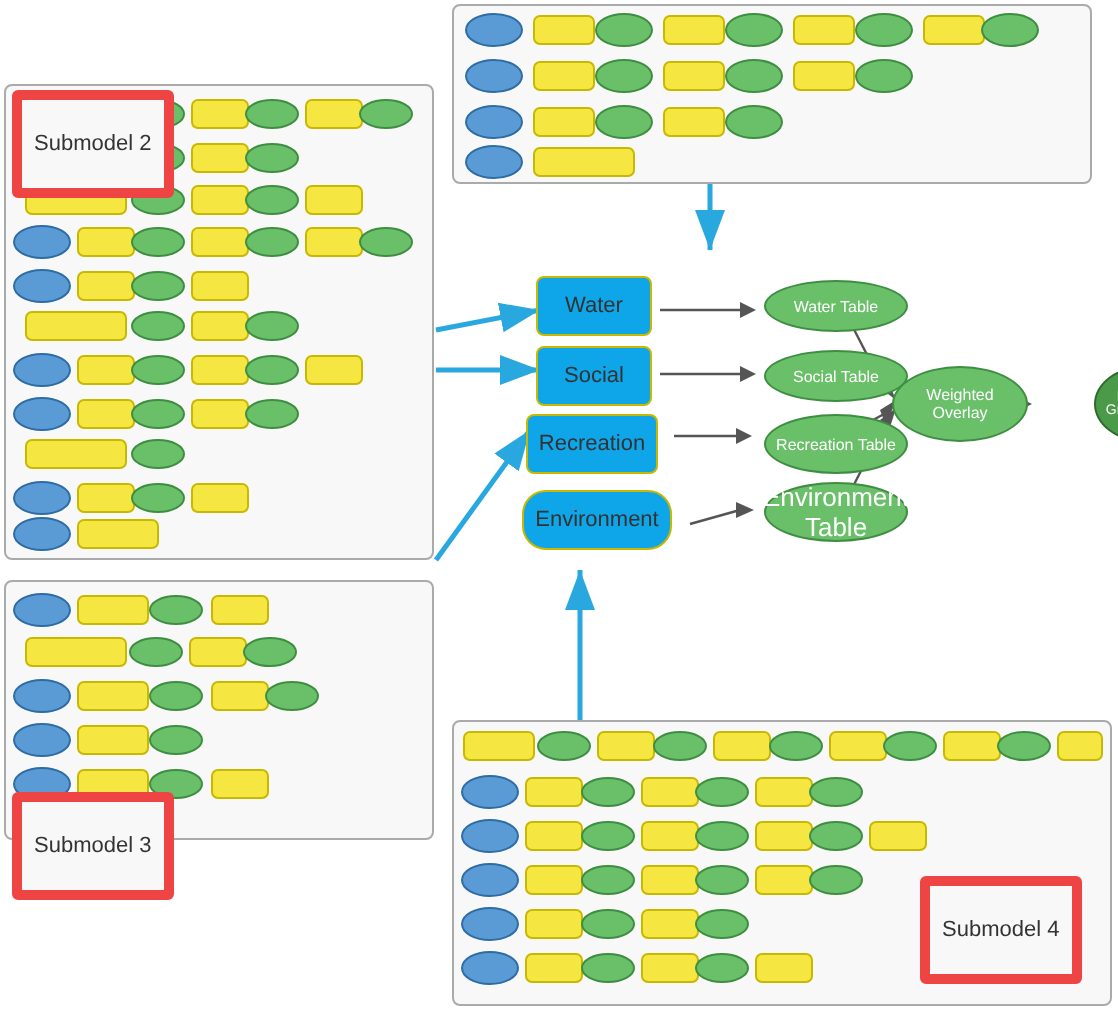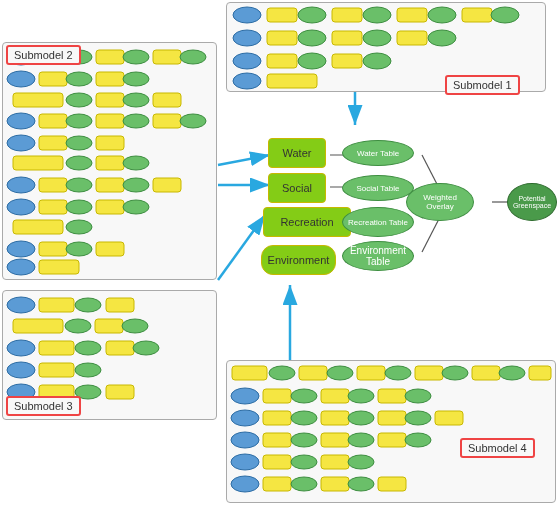--- a/index.html
+++ b/index.html
@@ -16,50 +16,51 @@
     .diagram-container {
       width: 559px;
       height: 506px;
       position: relative;
       background: #fff;
     }
 
     .submodel-label {
       position: absolute;
       background: #f8f8f8;
-      border: 2px solid #ef4444;
+      border: 5px solid #ef4444;
       border-radius: 3px;
-      padding: 2px 6px;
+      padding: 16px 6px;
       font-size: 11px;
       color: #333;
     }
 
     
     .main-node-rect {
       position: absolute;
-      background: #84cc16;
+      background: #0ea5e9;
       border: 1.5px solid #c8b800;
       border-radius: 4px;
       display: flex;
       align-items: center;
       justify-content: center;
       font-size: 11px;
       font-weight: normal;
       color: #333;
     }
 
     .main-node-ellipse {
       position: absolute;
       border-radius: 50%;
       display: flex;
       align-items: center;
       justify-content: center;
       font-size: 9px;
       text-align: center;
       color: #333;
+      margin-left: 40px;
     }
 
     .ellipse-green {
       background: #6abf69;
       border: 1.5px solid #3e8e41;
       color: #fff;
     }
 
     
     .arrows-svg {
@@ -148,21 +149,20 @@
       <rect x="40" y="51" width="30" height="14" rx="3" fill="#f5e642" stroke="#c8b800"></rect>
       <ellipse cx="85" cy="58" rx="14" ry="8" fill="#6abf69" stroke="#3e8e41"></ellipse>
       <rect x="105" y="51" width="30" height="14" rx="3" fill="#f5e642" stroke="#c8b800"></rect>
       <ellipse cx="150" cy="58" rx="14" ry="8" fill="#6abf69" stroke="#3e8e41"></ellipse>
 
       <ellipse cx="20" cy="78" rx="14" ry="8" fill="#5b9bd5" stroke="#2e6da4"></ellipse>
       <rect x="40" y="71" width="50" height="14" rx="3" fill="#f5e642" stroke="#c8b800"></rect>
     </svg>
   </div>
 
-  <div class="submodel-label" style="top:75px; left:445px;">Submodel 1</div>
 
   <div style="position:absolute; top:42px; left:2px; width:215px; height:238px; border:1.5px solid #aaa; border-radius:4px; background:#f8f8f8; overflow:hidden;">
     <svg width="213" height="236">
 
       <ellipse cx="18" cy="14" rx="14" ry="8" fill="#5b9bd5" stroke="#2e6da4"></ellipse>
       <rect x="36" y="7" width="28" height="14" rx="3" fill="#f5e642" stroke="#c8b800"></rect>
       <ellipse cx="76" cy="14" rx="13" ry="7" fill="#6abf69" stroke="#3e8e41"></ellipse>
       <rect x="93" y="7" width="28" height="14" rx="3" fill="#f5e642" stroke="#c8b800"></rect>
       <ellipse cx="133" cy="14" rx="13" ry="7" fill="#6abf69" stroke="#3e8e41"></ellipse>
       <rect x="150" y="7" width="28" height="14" rx="3" fill="#f5e642" stroke="#c8b800"></rect>
@@ -315,42 +315,42 @@
   <div class="submodel-label" style="top:427px; left:460px;margin-top:11px;">Submodel 4</div>
 
   <div class="main-node-rect" style="left:268px; top:138px; width:58px; height:30px;">
     <span>Water</span>
   </div>
 
   <div class="main-node-rect" style="left:268px; top:173px; width:58px; height:30px;text-align:right;">
     <span>Social</span>
   </div>
 
-  <div class="main-node-rect" style="left:263px; top:207px; width:88px; height:30px;text-align:center;">
+  <div class="main-node-rect" style="left:263px; top:207px; width:66px; height:30px;text-align:center;">
     <span>Recreation</span>
   </div>
 
   <div class="main-node-rect" style="left:261px; top:245px; width:75px; height:30px;border-radius:12px;">
     <span>Environment</span>
   </div>
 
   <div class="main-node-ellipse ellipse-green" style="left:342px; top:140px; width:72px; height:26px;">
     <span style="font-size:8px;">Water Table</span>
   </div>
 
   <div class="main-node-ellipse ellipse-green" style="left:342px; top:175px; width:72px; height:26px;">
     <span style="font-size:8px;">Social Table</span>
   </div>
 
   <div class="main-node-ellipse ellipse-green" style="left:342px; top:207px; width:72px; height:30px;">
     <span style="font-size:8px;text-align:center;">Recreation Table</span>
   </div>
 
   <div class="main-node-ellipse ellipse-green" style="left:342px; top:241px; width:72px; height:30px;">
-    <span style="font-size:10px;">Environment Table</span>
+    <span style="font-size:13px;">Environment Table</span>
   </div>
 
   <div class="main-node-ellipse" style="left:406px; top:183px; width:68px; height:38px; background:#6abf69; border:1.5px solid #3e8e41; color:#fff; border-radius:50%;">
     <span style="font-size:8px; text-align:center; padding:2px;">Weighted Overlay</span>
   </div>
 
   <div class="main-node-ellipse" style="left:507px; top:183px; width:50px; height:38px; background:#4a9a4a; border:1.5px solid #2d6b2d; color:#fff; border-radius:50%;">
     <span style="font-size:7px; text-align:center; padding:2px;">Potential Greenspace</span>
   </div>
 

